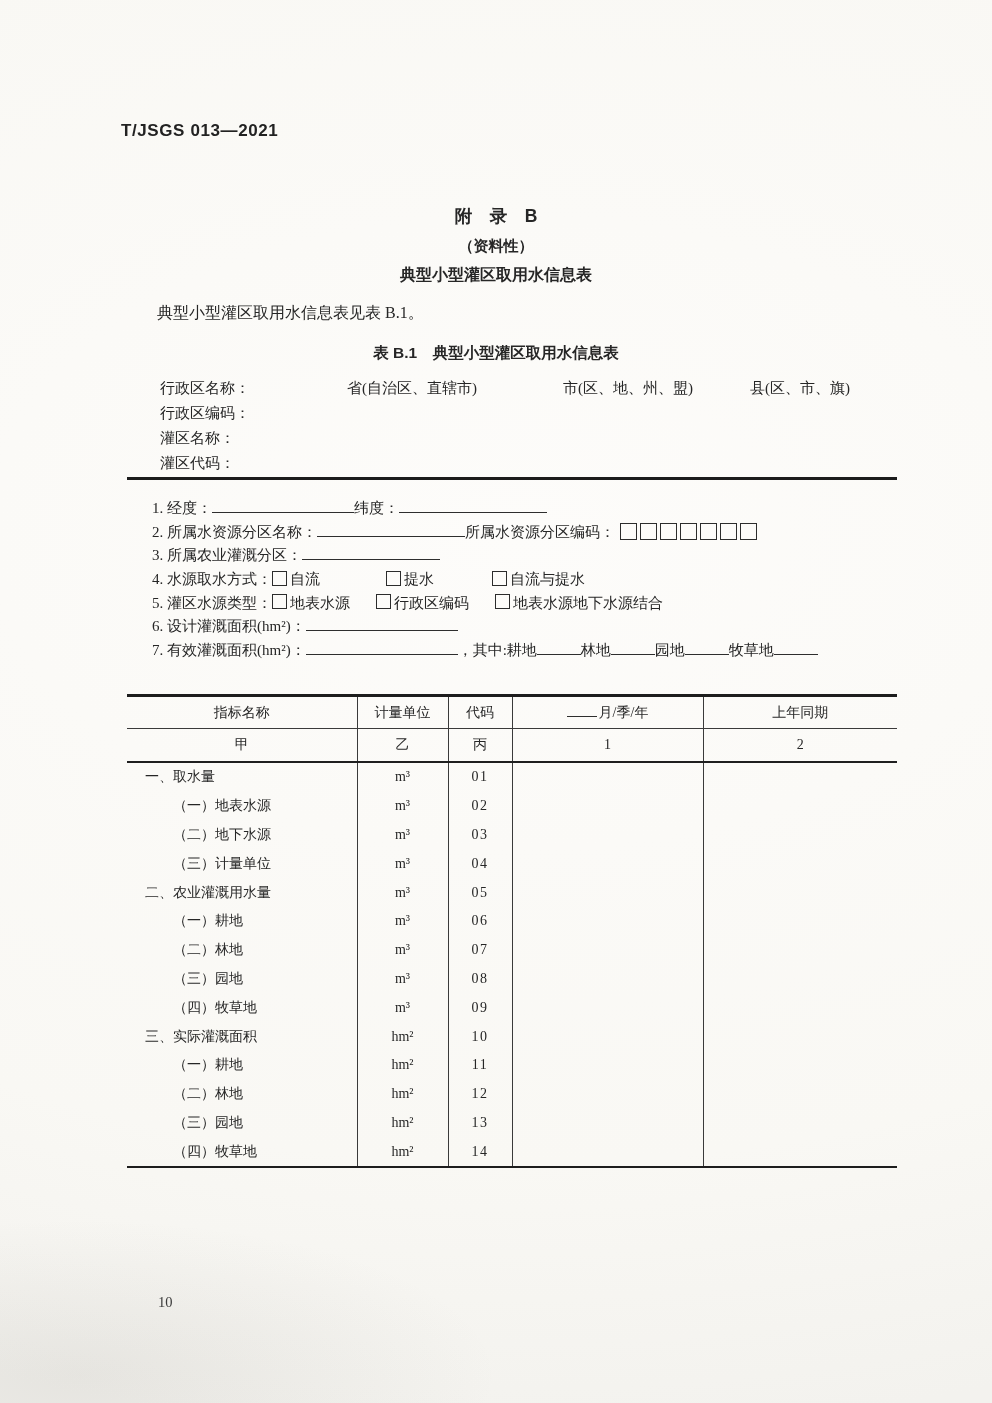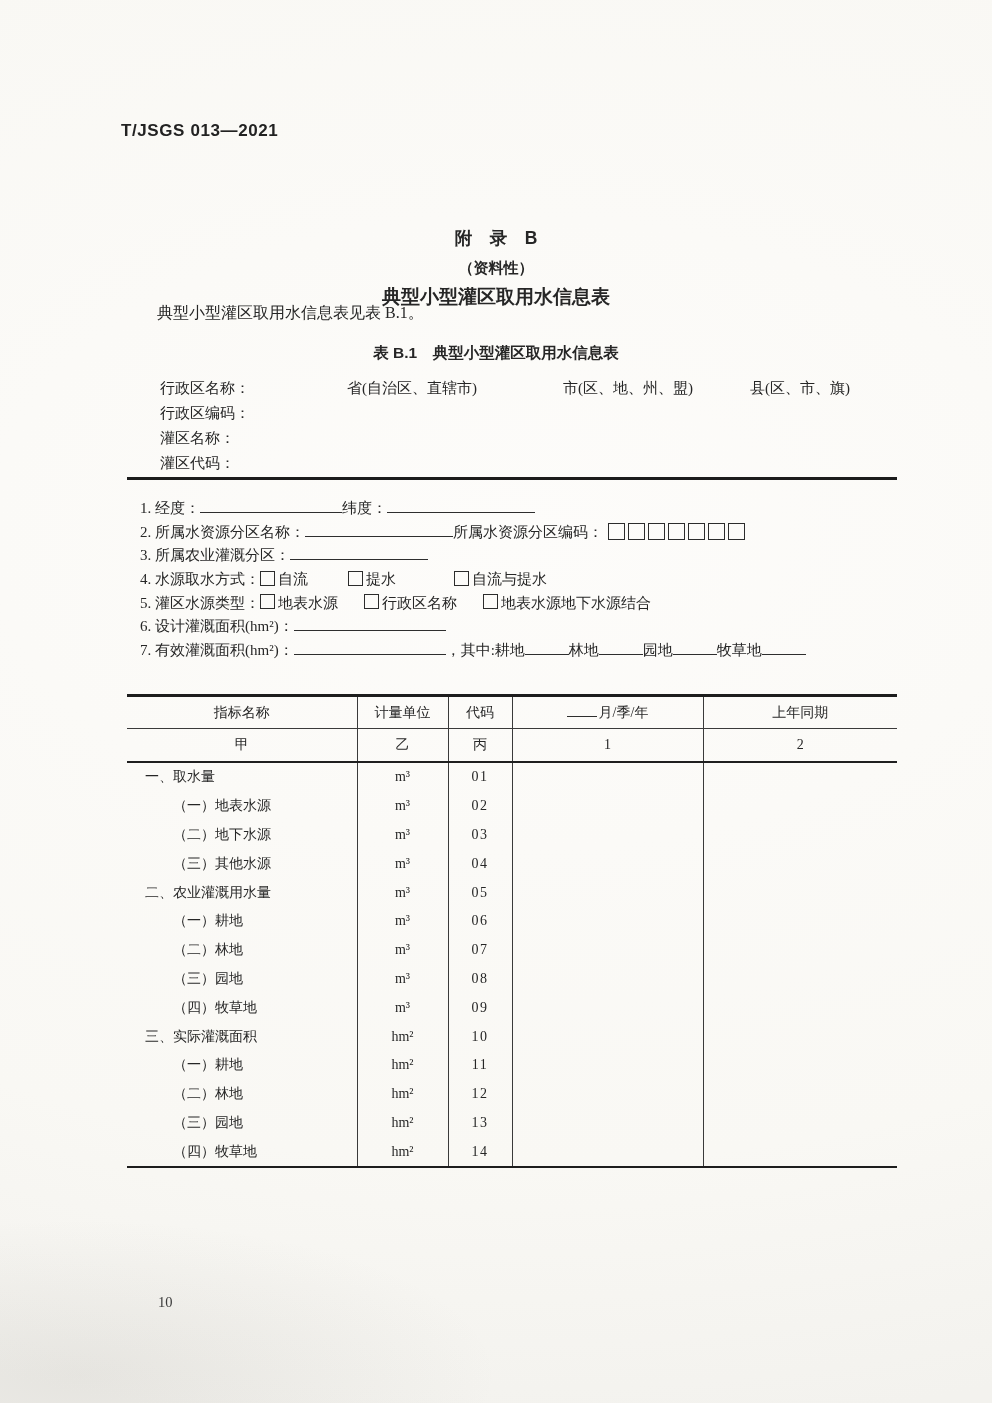--- a/index.html
+++ b/index.html
@@ -9,37 +9,37 @@
     background:
       radial-gradient(700px 260px at 8% 98%, rgba(110,105,95,0.10), transparent 60%),
       radial-gradient(1500px 900px at 52% 38%, #fdfcfa 0%, #f9f8f4 70%, #f3f2ee 100%);
   }
   .doc-code{
     position:absolute;left:121px;top:121px;
     font-family:"Liberation Sans","DejaVu Sans",sans-serif;
     font-weight:700;font-size:17px;letter-spacing:0.6px;color:#222;
   }
   .appendix{position:absolute;left:0;top:205px;width:100%;text-align:center;}
-  .apx-title{font-family:"Liberation Sans","DejaVu Sans",sans-serif;font-weight:700;font-size:17.5px;height:30px;line-height:22px;margin-top:22px;}
+  .apx-title{font-family:"Liberation Sans","DejaVu Sans",sans-serif;font-weight:700;font-size:17.5px;height:30px;line-height:22px;}
   .apx-sub{font-family:"Liberation Sans","DejaVu Sans",sans-serif;font-weight:700;font-size:15px;height:29px;line-height:22px;}
-  .apx-heading{font-family:"Liberation Sans","DejaVu Sans",sans-serif;font-weight:700;font-size:19px;height:28px;line-height:22px;}
+  .apx-heading{font-family:"Liberation Sans","DejaVu Sans",sans-serif;font-weight:700;font-size:16px;height:28px;line-height:22px;}
   .intro{position:absolute;left:157px;top:303px;font-size:16px;}
   .caption{
     position:absolute;left:0;top:343px;width:100%;text-align:center;
     font-family:"Liberation Sans","DejaVu Sans",sans-serif;font-weight:700;font-size:15.5px;
   }
   .form-head{position:absolute;left:127px;top:379px;width:770px;font-size:15px;}
   .fh-row{position:relative;height:25px;}
   .fh-label{position:absolute;left:33px;white-space:nowrap;}
   .fh-col{position:absolute;white-space:nowrap;}
   .fh-col.c1{left:220px;}
   .fh-col.c2{left:436px;}
   .fh-col.c3{left:623px;}
   .rule{position:absolute;left:127px;top:477px;width:770px;height:3px;background:#1c1c1c;}
-  .items{position:absolute;left:140px;top:497px;width:780px;font-size:15px;}
+  .items{position:absolute;left:152px;top:497px;width:780px;font-size:15px;}
   .item{height:23.7px;line-height:23.7px;white-space:nowrap;}
   .blank{display:inline-block;border-bottom:1px solid #2e2e2e;height:0.95em;vertical-align:baseline;}
   .blank-sm{width:30px;margin-right:2px;}
   .cbgroup{white-space:nowrap;}
   .cbox{display:inline-block;width:13px;height:13px;border:1.3px solid #2c2c2c;margin-right:3px;vertical-align:-1.5px;background:transparent;}
   .boxes{white-space:nowrap;margin-left:2px;}
   .sqbox{display:inline-block;width:15px;height:15px;border:1.4px solid #2c2c2c;margin-left:3px;vertical-align:-3px;background:transparent;}
   table.tbl{
     position:absolute;left:127px;top:694px;width:770px;
     border-collapse:collapse;table-layout:fixed;font-size:14px;color:#262626;
@@ -91,22 +91,22 @@
       <span class="fh-label">灌区代码：</span>
     </div>
   </div>
 
   <div class="rule"></div>
 
   <div class="items" id="items">
       <div class="item"><span>1. 经度：</span><span class="blank" style="width: 142px;"></span><span>纬度：</span><span class="blank" style="width: 148px;"></span></div>
       <div class="item"><span>2. 所属水资源分区名称：</span><span class="blank" style="width: 148px;"></span><span>所属水资源分区编码：</span><span class="boxes"><span class="sqbox"></span><span class="sqbox"></span><span class="sqbox"></span><span class="sqbox"></span><span class="sqbox"></span><span class="sqbox"></span><span class="sqbox"></span></span></div>
       <div class="item"><span>3. 所属农业灌溉分区：</span><span class="blank" style="width: 138px;"></span></div>
-      <div class="item"><span>4. 水源取水方式：</span><span class="cbgroup" style="margin-right: 40px;"><span class="cbox"></span><span>自流</span></span><span class="cbgroup" style="margin-right: 58px;"><span class="cbox"></span><span>提水</span></span><span class="cbgroup"><span class="cbox"></span><span>自流与提水</span></span></div>
-      <div class="item"><span>5. 灌区水源类型：</span><span class="cbgroup" style="margin-right: 26px;"><span class="cbox"></span><span>地表水源</span></span><span class="cbgroup" style="margin-right: 26px;"><span class="cbox"></span><span>行政区名称</span></span><span class="cbgroup"><span class="cbox"></span><span>地表水源地下水源结合</span></span></div>
+      <div class="item"><span>4. 水源取水方式：</span><span class="cbgroup" style="margin-right: 66px;"><span class="cbox"></span><span>自流</span></span><span class="cbgroup" style="margin-right: 58px;"><span class="cbox"></span><span>提水</span></span><span class="cbgroup"><span class="cbox"></span><span>自流与提水</span></span></div>
+      <div class="item"><span>5. 灌区水源类型：</span><span class="cbgroup" style="margin-right: 26px;"><span class="cbox"></span><span>地表水源</span></span><span class="cbgroup" style="margin-right: 26px;"><span class="cbox"></span><span>行政区编码</span></span><span class="cbgroup"><span class="cbox"></span><span>地表水源地下水源结合</span></span></div>
       <div class="item"><span>6. 设计灌溉面积(hm²)：</span><span class="blank" style="width: 152px;"></span></div>
       <div class="item"><span>7. 有效灌溉面积(hm²)：</span><span class="blank" style="width: 152px;"></span><span>，其中:耕地</span><span class="blank" style="width: 44px;"></span><span>林地</span><span class="blank" style="width: 44px;"></span><span>园地</span><span class="blank" style="width: 44px;"></span><span>牧草地</span><span class="blank" style="width: 44px;"></span></div>
     </div>
 
   <table class="tbl">
     <colgroup>
       <col style="width:230px">
         <col style="width:91px">
         <col style="width:64px">
         <col style="width:191px">
@@ -144,21 +144,21 @@
           <td class="val"></td>
         </tr>
         <tr>
           <td class="name lv2">（二）地下水源</td>
           <td class="unit">m³</td>
           <td class="code">03</td>
           <td class="val"></td>
           <td class="val"></td>
         </tr>
         <tr>
-          <td class="name lv2">（三）其他水源</td>
+          <td class="name lv2">（三）计量单位</td>
           <td class="unit">m³</td>
           <td class="code">04</td>
           <td class="val"></td>
           <td class="val"></td>
         </tr>
         <tr>
           <td class="name lv1">二、农业灌溉用水量</td>
           <td class="unit">m³</td>
           <td class="code">05</td>
           <td class="val"></td>

